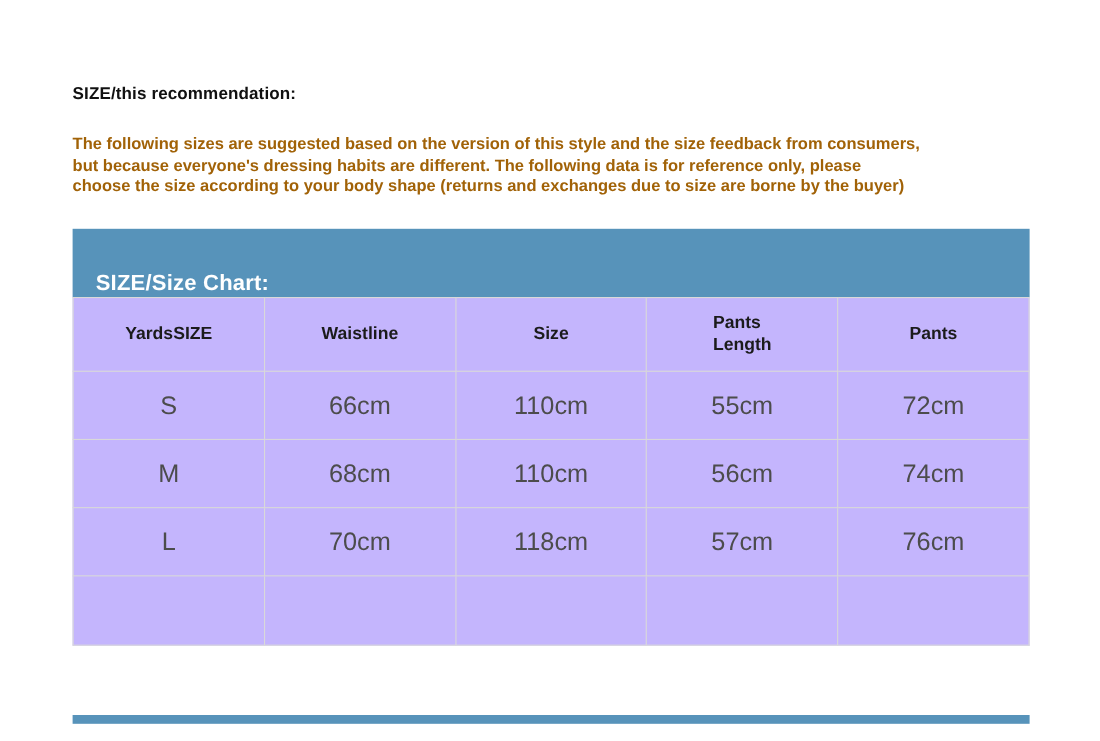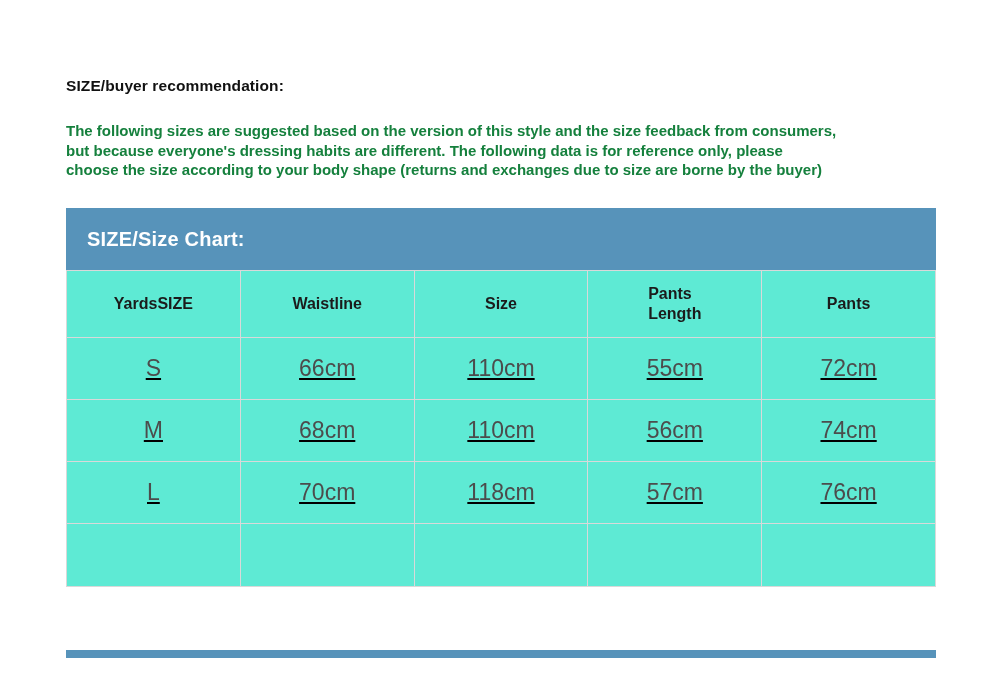--- a/index.html
+++ b/index.html
@@ -24,50 +24,49 @@
     color: #111111;
     letter-spacing: 0.1px;
   }
   .paragraph {
     position: absolute;
     left: 66px;
     top: 121px;
     width: 880px;
     font-size: 15px;
     font-weight: 700;
-    color: #15803d;
+    color: #a16207;
     line-height: 19.5px;
     white-space: pre-line;
   }
   .chart {
     position: absolute;
     left: 66px;
     top: 208px;
     width: 870px;
   }
   .chart-title-bar {
     height: 62px;
     background: #5793ba;
     display: flex;
-    align-items: center;
+    align-items: flex-end;
     padding-left: 21px;
     box-sizing: border-box;
   }
   .chart-title {
     color: #ffffff;
     font-size: 20px;
     font-weight: 700;
     letter-spacing: 0.2px;
   }
   table.size-table {
     width: 870px;
     border-collapse: collapse;
     table-layout: fixed;
-    background: #5eead4;
-    text-decoration: underline;
+    background: #c4b5fd;
   }
   .size-table th,
   .size-table td {
     border: 1px solid #d9d9d9;
     text-align: center;
     vertical-align: middle;
     padding: 0;
     overflow: hidden;
   }
   .size-table thead th {
@@ -98,21 +97,21 @@
     width: 870px;
     height: 8px;
     background: #5793ba;
   }
 </style>
 </head>
 <body>
 
 <div class="page">
 
-  <div class="heading">SIZE/buyer recommendation:</div>
+  <div class="heading">SIZE/this recommendation:</div>
 
   <div class="paragraph">The following sizes are suggested based on the version of this style and the size feedback from consumers,
 but because everyone's dressing habits are different. The following data is for reference only, please
 choose the size according to your body shape (returns and exchanges due to size are borne by the buyer)</div>
 
   <div class="chart">
 
     <div class="chart-title-bar">
       <span class="chart-title">SIZE/Size Chart:</span>
     </div>

